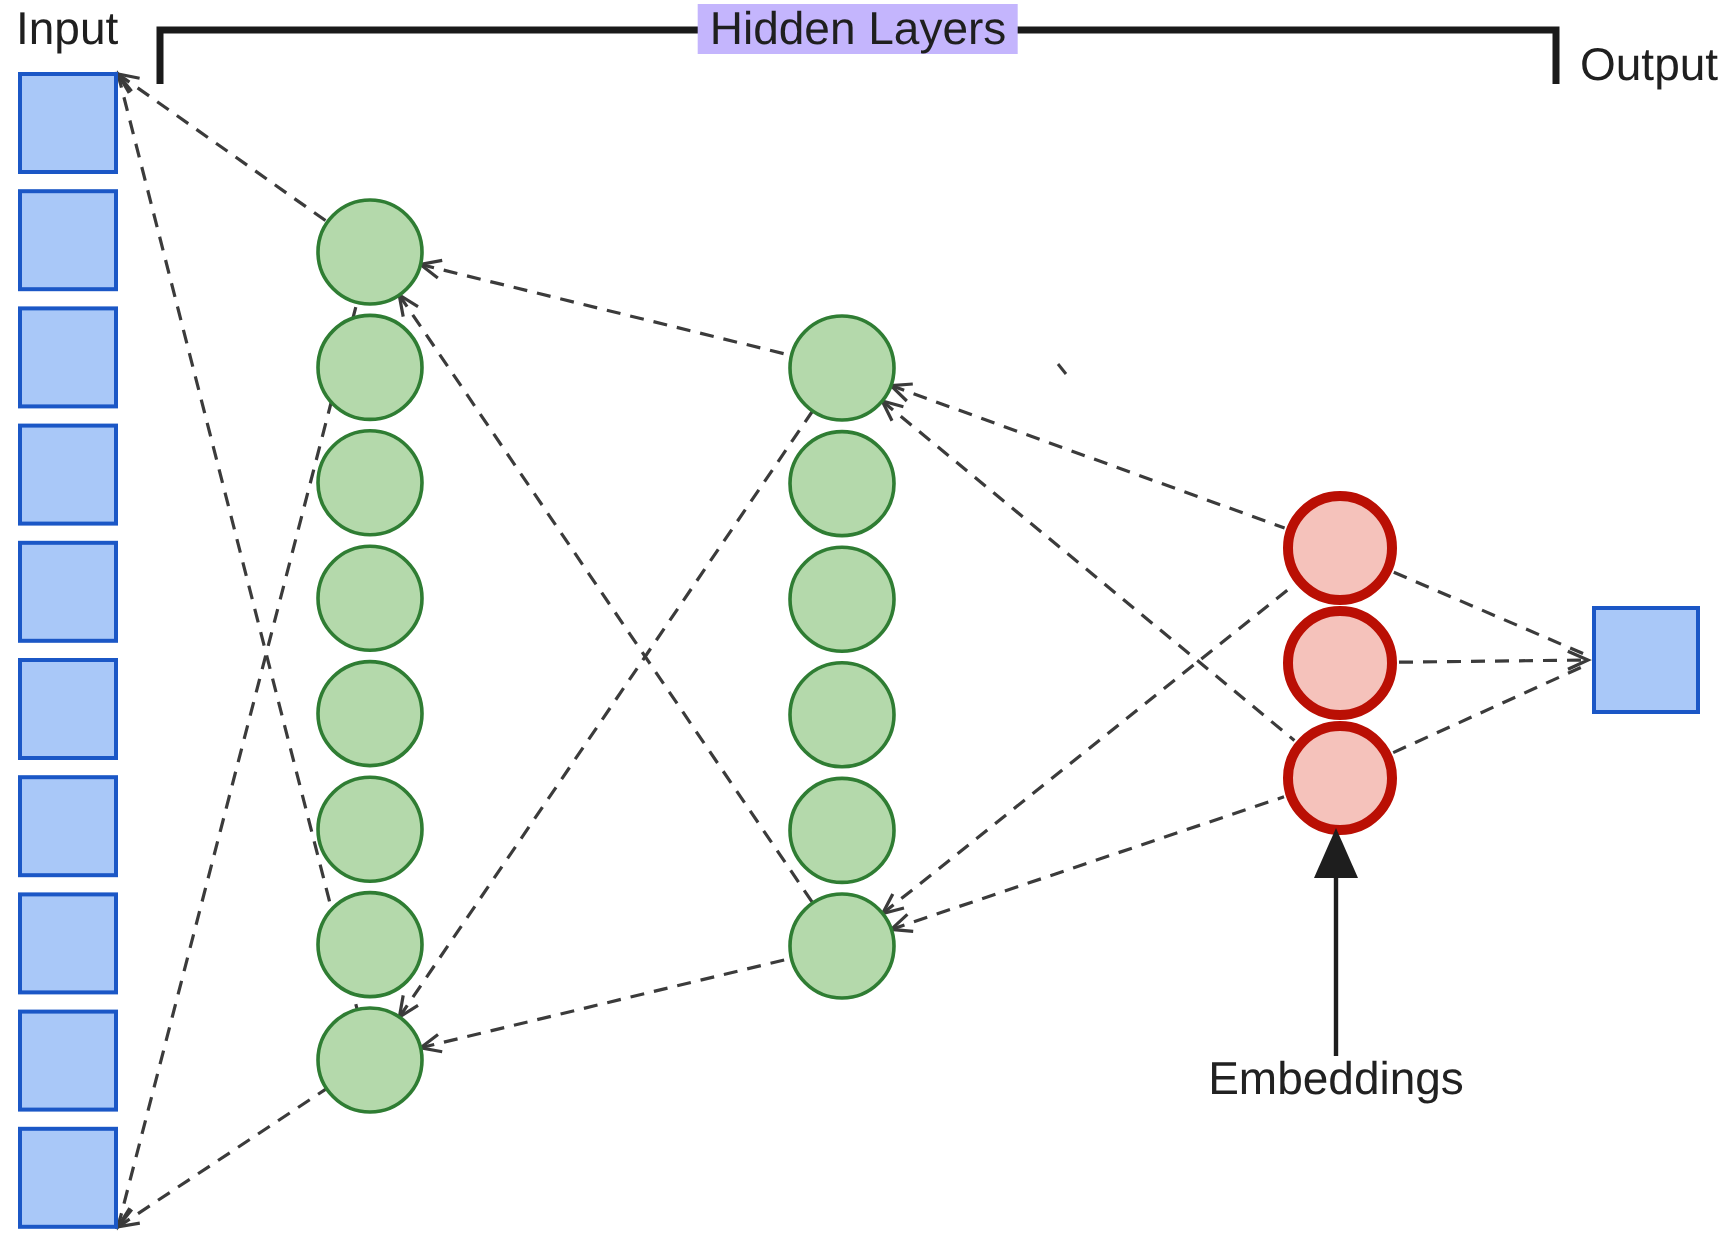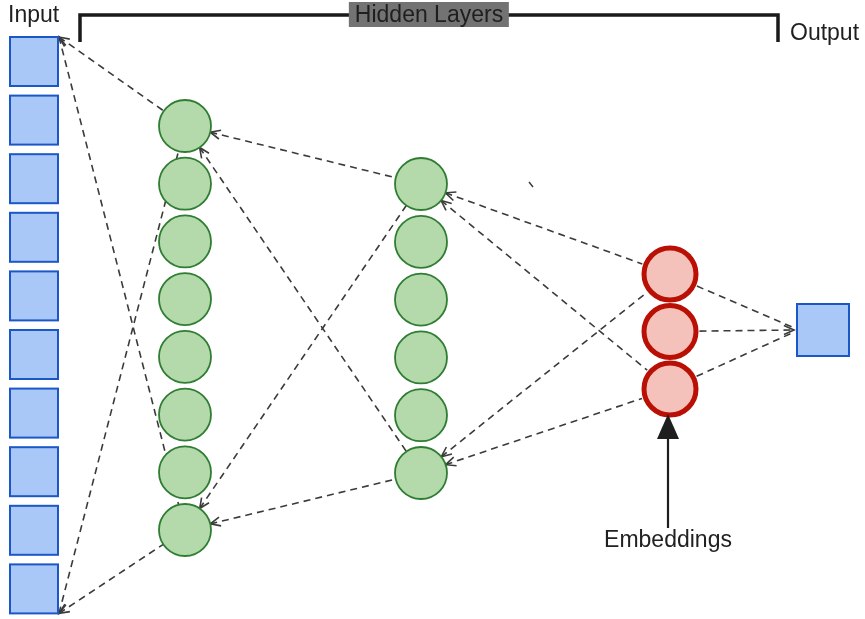--- a/index.html
+++ b/index.html
@@ -16,21 +16,21 @@
     color:#1f1f1f;
     font-size:23px;
     line-height:1.1;
     white-space:nowrap;
     user-select:none;
   }
   .lbl-input{left:8px;top:2px;text-align:right;}
   .lbl-hidden{
     left:429px;top:2px;
     transform:translateX(-50%);
-    background:#737373;
+    background:#c4b5fd;
     padding:0 6px;
   }
   .lbl-output{left:790px;top:20px;}
   .lbl-embeddings{
     left:668px;top:527px;
     transform:translateX(-50%);
     font-size:23px;
     color:#212121;
   }
 </style>

